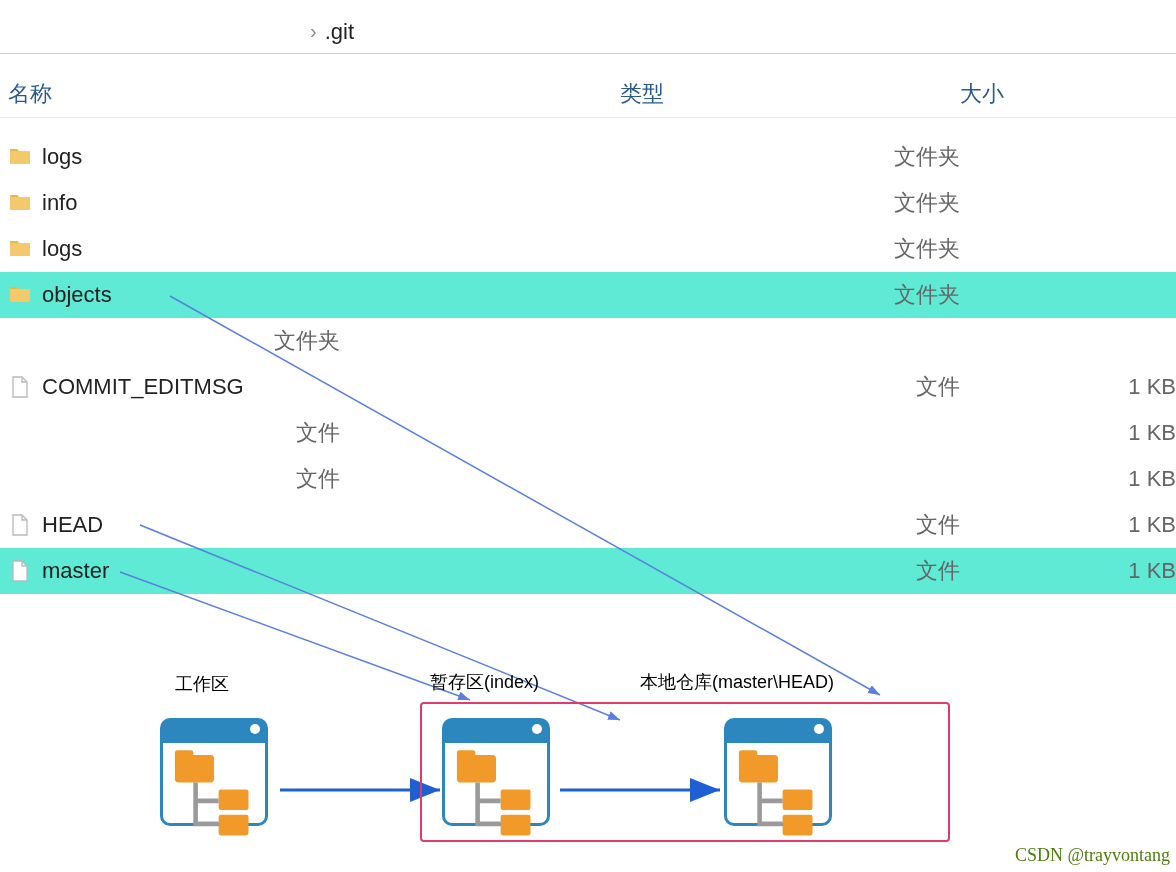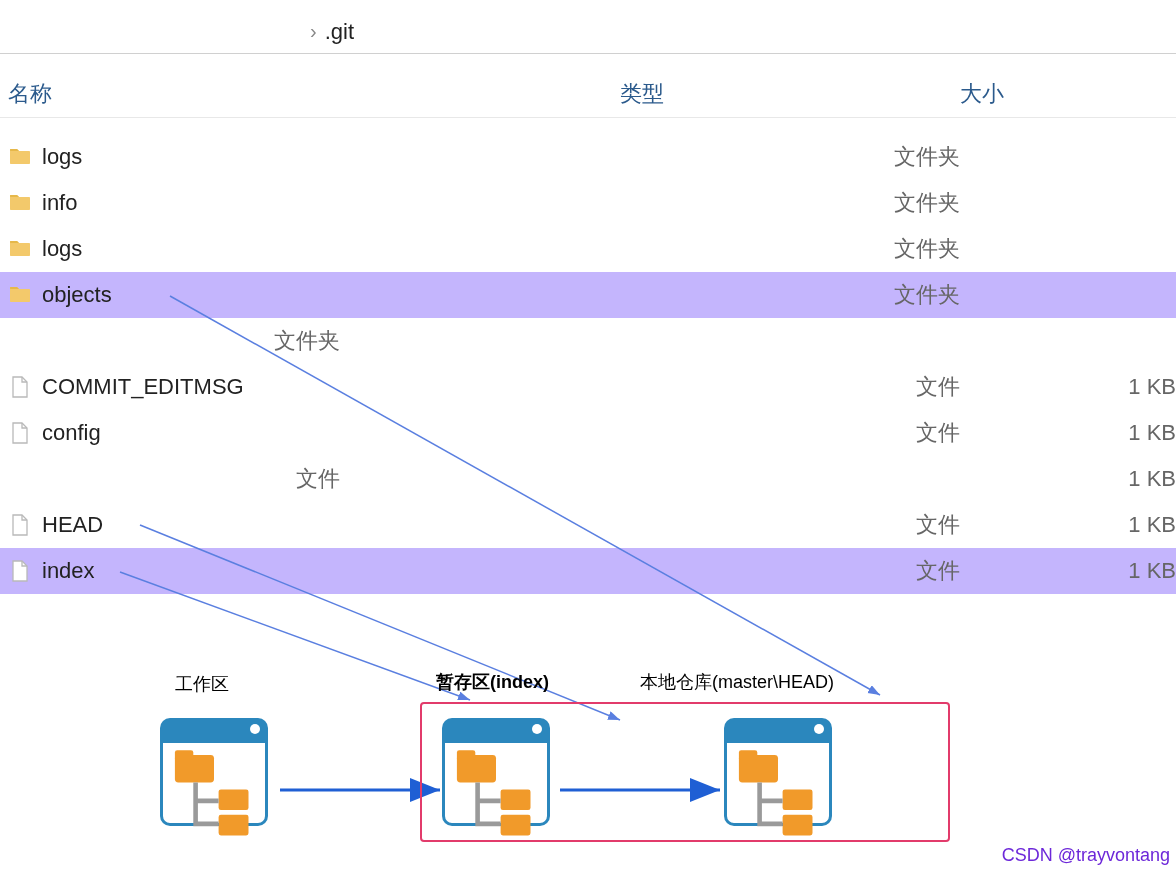--- a/index.html
+++ b/index.html
@@ -40,21 +40,21 @@
     position: absolute;
     top: 134px; left: 0; right: 0;
   }
   .row {
     height: 46px;
     display: flex;
     align-items: center;
     font-size: 22px;
     color: #222;
   }
-  .row.sel { background: #c4b5fd; }
+  .row.sel { background: #5eead4; }
   .row .col-type, .row .col-size { color: #666; text-align: right; }
   .row .col-name { display: flex; align-items: center; gap: 10px; }
   .icon-folder, .icon-file {
     width: 24px; height: 24px; flex: 0 0 24px;
     display: inline-block;
   }
   .icon-folder svg, .icon-file svg { width: 24px; height: 24px; }
 
   .diagram {
     position: absolute;
@@ -88,23 +88,23 @@
     inset: 8px;
   }
   .legend-box {
     position: absolute;
     border: 2px solid #e23b6b;
     border-radius: 4px;
   }
   .watermark {
     position: absolute;
     bottom: 6px; right: 6px;
-    color: #6d28d9;
+    color: #4d7c0f;
     font-size: 18px;
-    font-family: Liberation Sans, sans-serif;
+    font-family: Liberation Serif, serif;
   }
   .arrow-svg {
     position: absolute;
     top: 0; left: 0;
     width: 1176px; height: 872px;
     pointer-events: none;
   }
 </style>
 </head>
 <body>
@@ -174,52 +174,45 @@
         <span class="icon-file"><svg viewBox="0 0 24 24">
             <path d="M5 2h9l5 5v15H5z" fill="#fff" stroke="#b9b9b9" stroke-width="1.3"></path>
             <path d="M14 2v5h5" fill="none" stroke="#b9b9b9" stroke-width="1.3"></path>
           </svg></span>
         <span>COMMIT_EDITMSG</span>
       </div>
       <div class="col-type">文件</div>
       <div class="col-size">1 KB</div>
     </div>
     <div class="row">
+      <div class="col-type">文件</div>
+      <div class="col-size">1 KB</div>
+    </div>
+    <div class="row">
+      <div class="col-type">文件</div>
+      <div class="col-size">1 KB</div>
+    </div>
+    <div class="row">
       <div class="col-name">
         <span class="icon-file"><svg viewBox="0 0 24 24">
             <path d="M5 2h9l5 5v15H5z" fill="#fff" stroke="#b9b9b9" stroke-width="1.3"></path>
             <path d="M14 2v5h5" fill="none" stroke="#b9b9b9" stroke-width="1.3"></path>
           </svg></span>
-        <span>config</span>
-      </div>
-      <div class="col-type">文件</div>
-      <div class="col-size">1 KB</div>
-    </div>
-    <div class="row">
-      <div class="col-type">文件</div>
-      <div class="col-size">1 KB</div>
-    </div>
-    <div class="row">
+        <span>HEAD</span>
+      </div>
+      <div class="col-type">文件</div>
+      <div class="col-size">1 KB</div>
+    </div>
+    <div class="row sel">
       <div class="col-name">
         <span class="icon-file"><svg viewBox="0 0 24 24">
             <path d="M5 2h9l5 5v15H5z" fill="#fff" stroke="#b9b9b9" stroke-width="1.3"></path>
             <path d="M14 2v5h5" fill="none" stroke="#b9b9b9" stroke-width="1.3"></path>
           </svg></span>
-        <span>HEAD</span>
-      </div>
-      <div class="col-type">文件</div>
-      <div class="col-size">1 KB</div>
-    </div>
-    <div class="row sel">
-      <div class="col-name">
-        <span class="icon-file"><svg viewBox="0 0 24 24">
-            <path d="M5 2h9l5 5v15H5z" fill="#fff" stroke="#b9b9b9" stroke-width="1.3"></path>
-            <path d="M14 2v5h5" fill="none" stroke="#b9b9b9" stroke-width="1.3"></path>
-          </svg></span>
-        <span>index</span>
+        <span>master</span>
       </div>
       <div class="col-type">文件</div>
       <div class="col-size">1 KB</div>
     </div>
   </div>
 
 <svg class="arrow-svg">
   <defs>
     <marker id="ah-blue" markerWidth="10" markerHeight="10" refX="8" refY="3" orient="auto">
       <path d="M0,0 L8,3 L0,6 Z" fill="#5a7fe0"></path>
@@ -235,21 +228,21 @@
 
   <line x1="170" y1="296" x2="880" y2="695" stroke="#5a7fe0" stroke-width="1.5" marker-end="url(#ah-blue)"></line>
 
   <line x1="280" y1="790" x2="440" y2="790" stroke="#1f5fd4" stroke-width="3" marker-end="url(#ah-solid)"></line>
   <line x1="560" y1="790" x2="720" y2="790" stroke="#1f5fd4" stroke-width="3" marker-end="url(#ah-solid)"></line>
 </svg>
 
 <div class="diagram">
 
   <div class="diag-label" style="left:35px; top:2px;">工作区</div>
-  <div class="diag-label" style="left:296px; top:0px;font-weight:bold;">暂存区(index)</div>
+  <div class="diag-label" style="left:290px; top:0px;">暂存区(index)</div>
   <div class="diag-label" style="left:500px; top:0px;">本地仓库(master\HEAD)</div>
 
   <div class="legend-box" style="left:280px; top:32px; width:530px; height:140px;"></div>
 
   <div class="storage-box" style="left:20px; top:48px;">
     <svg class="storage-inner" viewBox="0 0 80 80">
       <rect x="6" y="6" width="34" height="24" rx="3" fill="#f19a2a"></rect>
       <rect x="6" y="2" width="16" height="8" rx="2" fill="#f19a2a"></rect>
       <rect x="44" y="36" width="26" height="18" rx="2" fill="#f19a2a"></rect>
       <rect x="44" y="58" width="26" height="18" rx="2" fill="#f19a2a"></rect>

